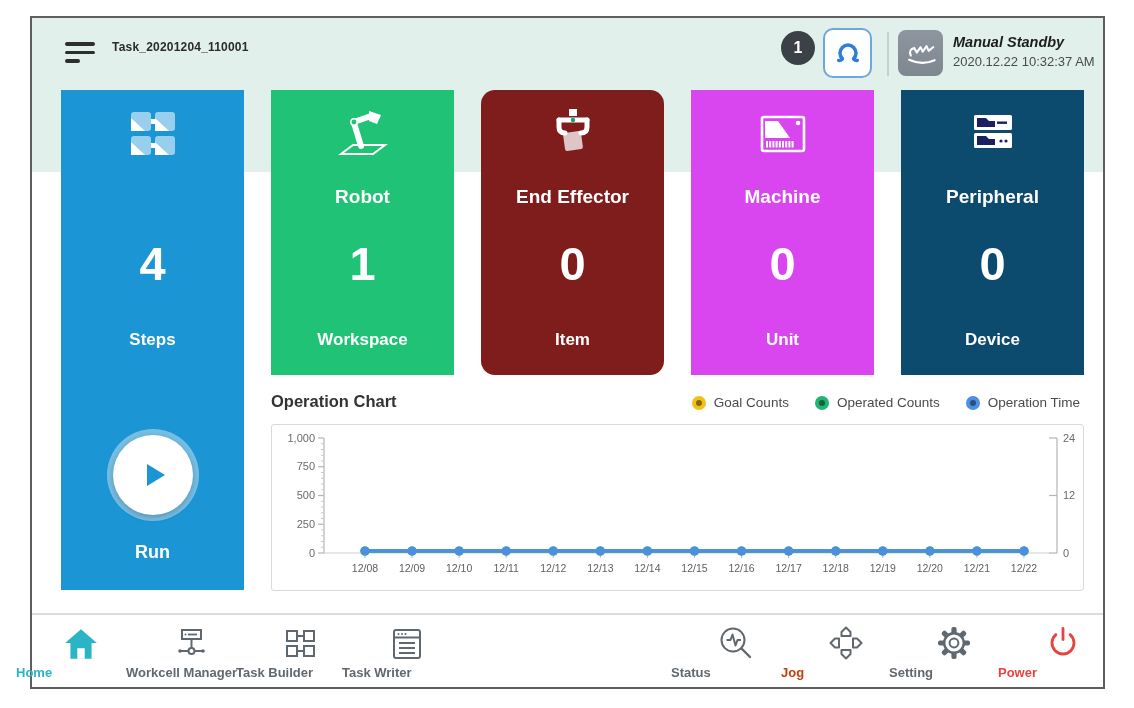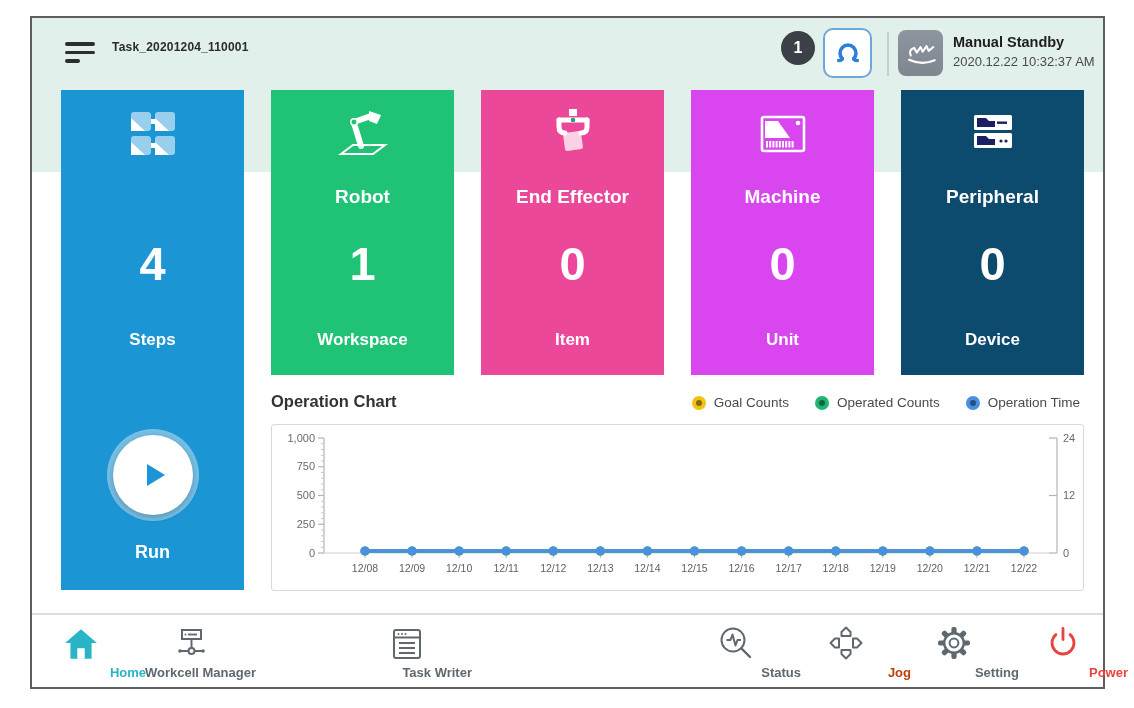--- a/index.html
+++ b/index.html
@@ -13,21 +13,21 @@
   .hamburger span { display:block; height:3.6px; background:#2e2e2e; border-radius:2px; margin-bottom:5px; }
   .hamburger span:nth-child(1){ width:30px; }
   .hamburger span:nth-child(2){ width:30px; }
   .hamburger span:nth-child(3){ width:15px; }
   .app-title { position:absolute; left:80px; top:22px; font-size:12px; font-weight:bold; color:#2b2b2b; letter-spacing:.2px; }
   .badge { position:absolute; left:749px; top:13px; width:34px; height:34px; border-radius:50%; background:#3c4148; color:#fff; font-size:16px; font-weight:bold; display:flex; align-items:center; justify-content:center; }
   .tool-btn { position:absolute; left:791px; top:10px; width:49px; height:50px; background:#fdfefe; border:2px solid #6fa7dd; border-radius:10px; display:flex; align-items:center; justify-content:center; cursor:pointer; }
   .v-divider { position:absolute; left:855px; top:14px; width:2px; height:44px; background:#c3d2cd; }
   .mode-icon { position:absolute; left:866px; top:12px; width:45px; height:46px; border-radius:8px; background:linear-gradient(180deg,#8d959f,#7e868f); display:flex; align-items:center; justify-content:center; }
   .mode-text { position:absolute; left:921px; top:16px; }
-  .mode-label { font-size:14.5px; font-weight:bold; color:#1d1d1d; }
+  .mode-label { font-size:14.5px; font-weight:bold; color:#1d1d1d;font-style:italic; }
   .mode-time { font-size:13px; color:#4a4a4a; margin-top:4px; }
 
   
   .card { position:absolute; top:72px; width:183px; color:#fff; text-align:center; }
   .card.tall { height:500px; }
   .card.short { height:285px; }
   .card-icon { position:absolute; left:0; right:0; top:16px; height:56px; display:flex; align-items:center; justify-content:center; }
   .card-name { position:absolute; left:0; right:0; top:96px; font-size:19px; font-weight:bold; }
   .card-value { position:absolute; left:0; right:0; top:146px; font-size:47px; font-weight:bold; }
   .card-unit { position:absolute; left:0; right:0; top:240px; font-size:17px; font-weight:bold; }
@@ -39,21 +39,21 @@
   .chart-title { position:absolute; left:239px; top:374px; font-size:16.5px; font-weight:bold; color:#333; }
   .legend { position:absolute; right:23px; top:377px; display:flex; gap:26px;text-align:right; }
   .legend-item { display:flex; align-items:center; gap:8px; }
   .legend-dot { width:14px; height:14px; border-radius:50%; position:relative; }
   .legend-dot i { position:absolute; left:4px; top:4px; width:6px; height:6px; border-radius:50%; display:block; }
   .legend-label { font-size:13.5px; color:#4a4a4a; }
   .chart-box { position:absolute; left:239px; top:406px; width:813px; height:167px; border:1px solid #d9d9d9; border-radius:3px; background:#fff; }
 
   
   .bottom-nav { position:absolute; left:0; bottom:0; width:100%; height:74px; background:#fff; border-top:2px solid #dcdcdc; }
-  .nav-item { position:absolute; top:8px; width:130px; transform:translateX(-50%); text-align:right; cursor:pointer; }
+  .nav-item { position:absolute; top:8px; width:130px; transform:translateX(-50%); text-align:left; cursor:pointer; }
   .nav-item .nav-icon { height:38px; display:flex; align-items:flex-end; justify-content:center; }
   .nav-item .nav-label { margin-top:4px; font-size:13px; font-weight:bold; color:#7e868d; }
 </style>
 </head>
 <body>
 
 <div class="page">
   <div class="frame">
 
     <div class="header-band"></div>
@@ -122,21 +122,21 @@
       <path d="M19 14 L36 8" stroke="#fff" stroke-width="6" stroke-linecap="round"></path>
       <polygon points="34,3 46,7 42,16 34,13" fill="#fff"></polygon>
       <circle cx="19" cy="14" r="3.2" fill="currentColor" stroke="#fff" stroke-width="1.5"></circle>
     </svg>
           </div>
     <div class="card-name">Robot</div>
     <div class="card-value">1</div>
     <div class="card-unit">Workspace</div>
 
   </div>
-        <div class="card short" style="left: 449px; background: #ec4899;">
+        <div class="card short" style="left: 449px; background: #7f1d1d; border-radius: 14px;">
     <div class="card-icon">
     <svg width="54" height="54" viewBox="0 0 54 54" style="color:#16a274">
       <rect x="23" y="2" width="8" height="7" fill="#fff"></rect>
       <path d="M13 13 H41" stroke="#fff" stroke-width="5" stroke-linecap="round"></path>
       <path d="M13 13 V20 Q13 26 19 26" fill="none" stroke="#fff" stroke-width="5" stroke-linecap="round"></path>
       <path d="M41 13 V20 Q41 26 35 26" fill="none" stroke="#fff" stroke-width="5" stroke-linecap="round"></path>
       <circle cx="27" cy="13" r="2.2" fill="currentColor"></circle>
       <rect x="18" y="25" width="18" height="18" rx="2" fill="rgba(255,255,255,.75)" transform="rotate(-8 27 34)"></rect>
     </svg>
           </div>
@@ -343,20 +343,33 @@
               <rect x="15" y="6.6" width="9" height="1.8" fill="#60686f"></rect>
       <path d="M18.5 12 V24" stroke="#60686f" stroke-width="2"></path>
       <path d="M7 24 H30" stroke="#60686f" stroke-width="2"></path>
       <circle cx="18.5" cy="24" r="3" fill="#fff" stroke="#60686f" stroke-width="2"></circle>
       <circle cx="7" cy="24" r="1.8" fill="#60686f"></circle>
               <circle cx="30" cy="24" r="1.8" fill="#60686f"></circle>
             </svg>
           </div>
                   <div class="nav-label" style="color:#60686f">Workcell Manager</div>
         </div>
+        <div class="nav-item" style="left: 269px;">
+          <div class="nav-icon">
+            <svg width="36" height="34" viewBox="0 0 36 34">
+      <rect x="4" y="4" width="10" height="10" fill="none" stroke="#60686f" stroke-width="2"></rect>
+      <path d="M14 9 H21" stroke="#60686f" stroke-width="2"></path>
+      <rect x="21" y="4" width="10" height="10" fill="none" stroke="#60686f" stroke-width="2"></rect>
+              <rect x="4" y="19" width="10" height="10" fill="none" stroke="#60686f" stroke-width="2"></rect>
+      <path d="M14 24 H21" stroke="#60686f" stroke-width="2"></path>
+      <rect x="21" y="19" width="10" height="10" fill="none" stroke="#60686f" stroke-width="2"></rect>
+            </svg>
+          </div>
+                  <div class="nav-label" style="color:#60686f">Task Builder</div>
+        </div>
         <div class="nav-item" style="left: 375px;">
           <div class="nav-icon">
             <svg width="36" height="34" viewBox="0 0 36 34">
       <rect x="5" y="3" width="26" height="28" rx="2" fill="none" stroke="#60686f" stroke-width="2"></rect>
       <circle cx="9.5" cy="7" r="1" fill="#60686f"></circle>
               <circle cx="13" cy="7" r="1" fill="#60686f"></circle>
               <circle cx="16.5" cy="7" r="1" fill="#60686f"></circle>
       <path d="M5 10.5 H31" stroke="#60686f" stroke-width="2"></path>
       <path d="M10 16 H26 M10 21 H26 M10 26 H26" stroke="#60686f" stroke-width="2"></path>
             </svg>

